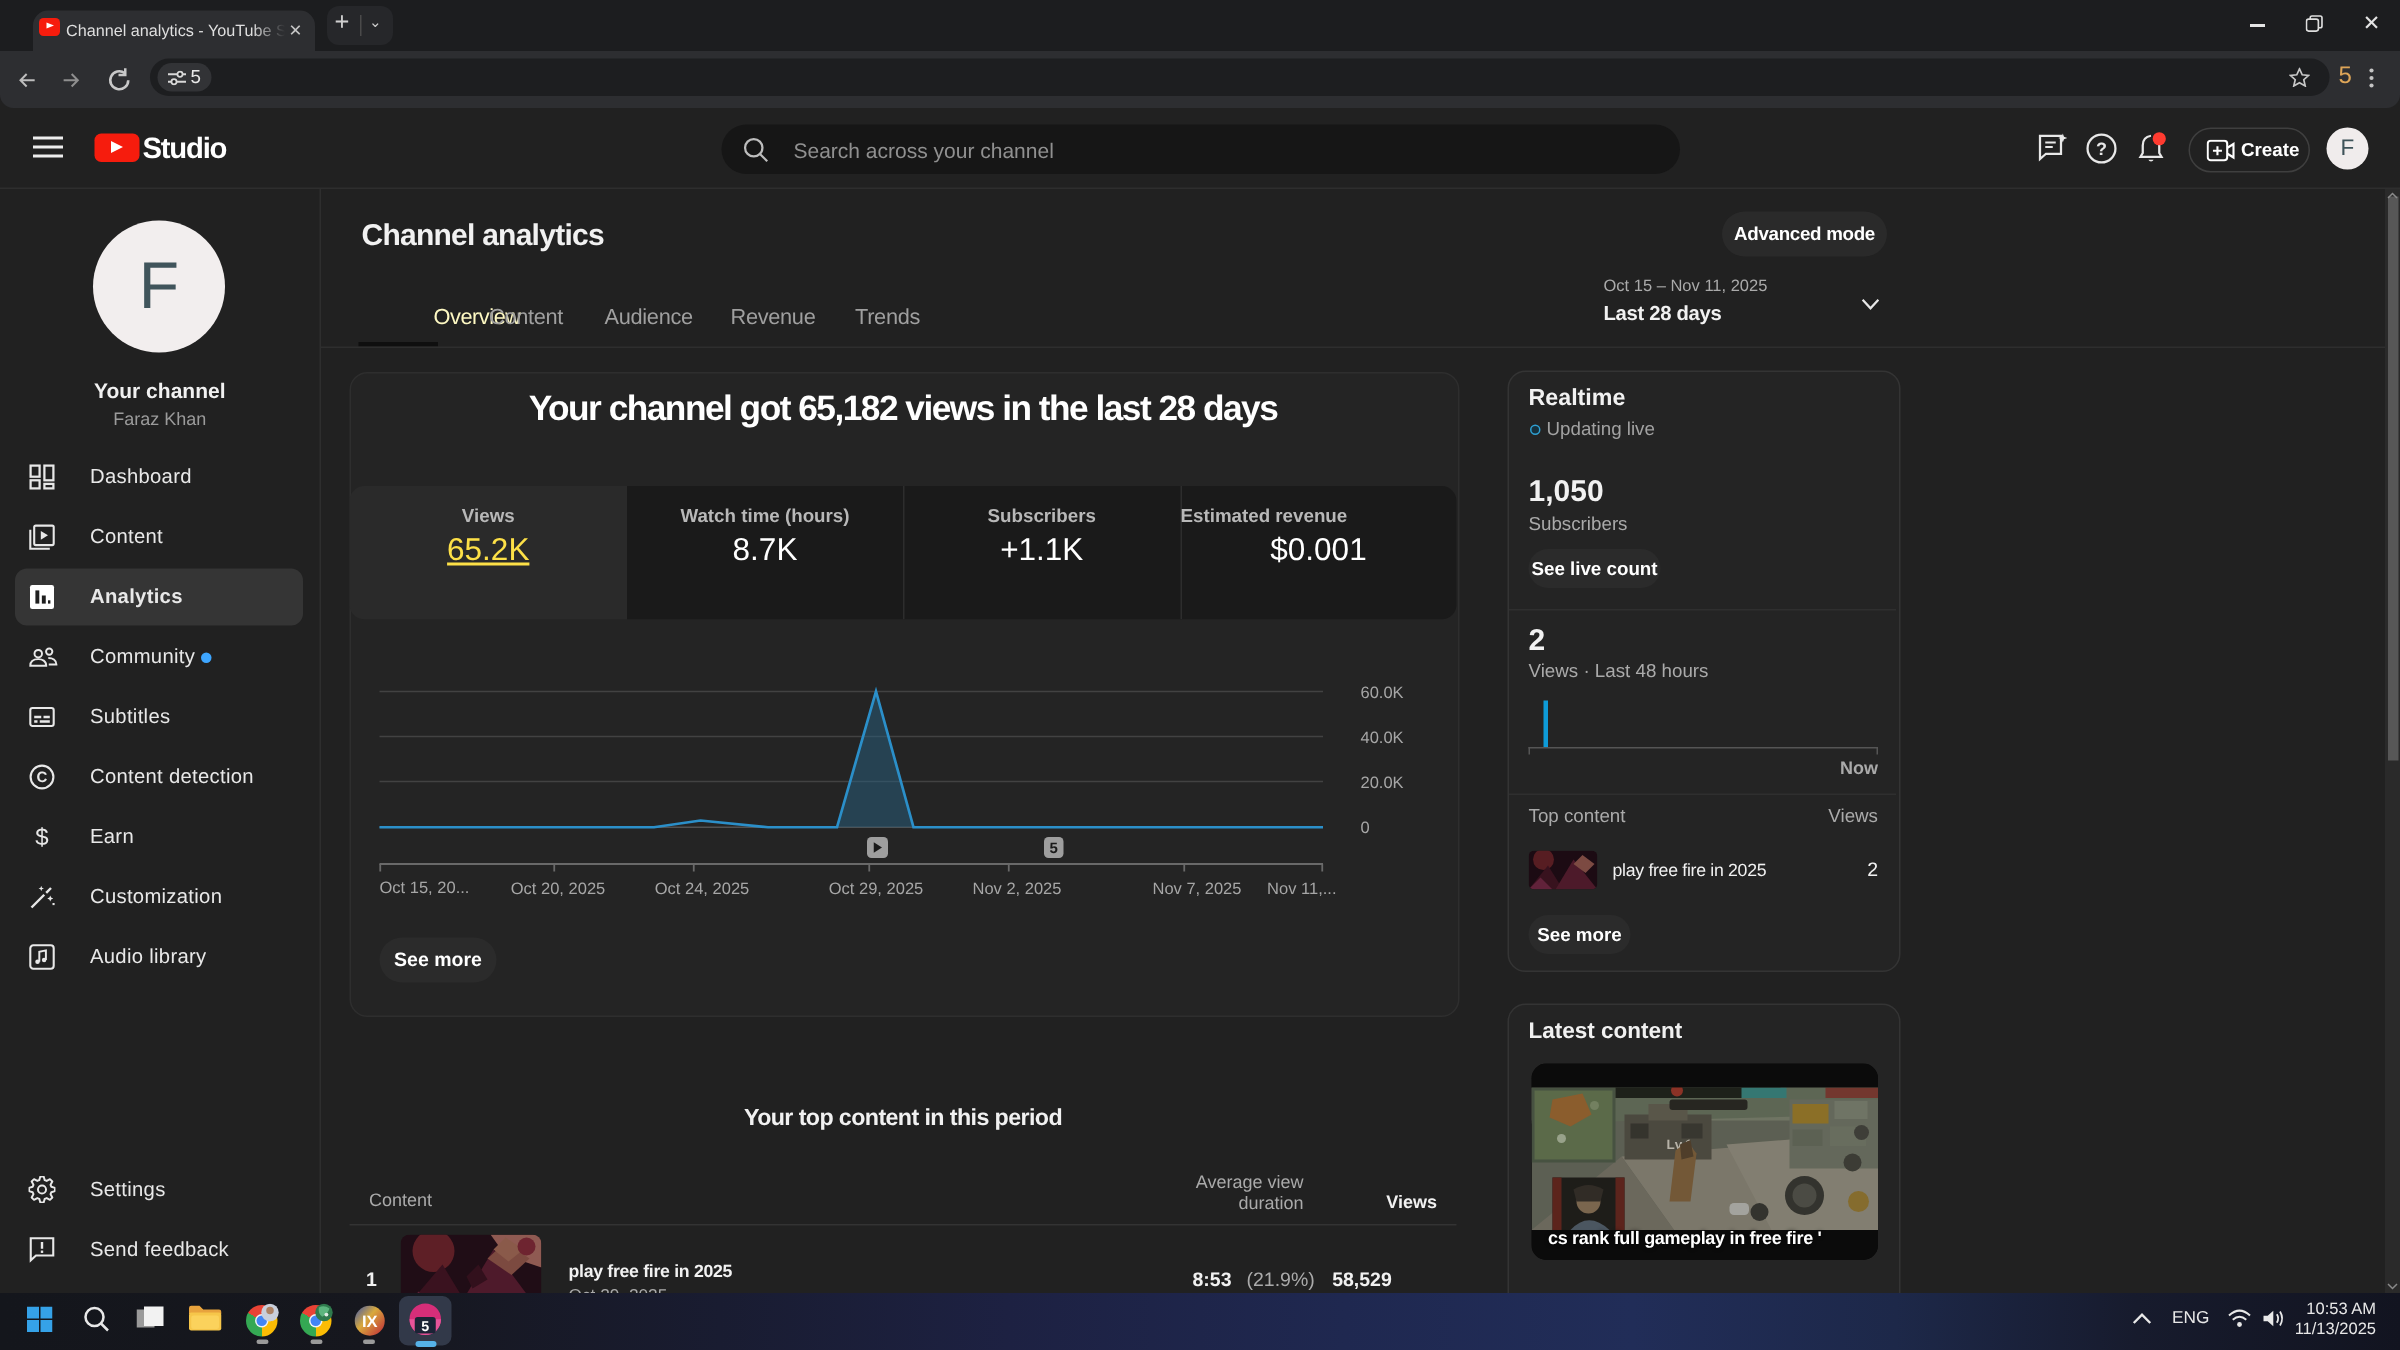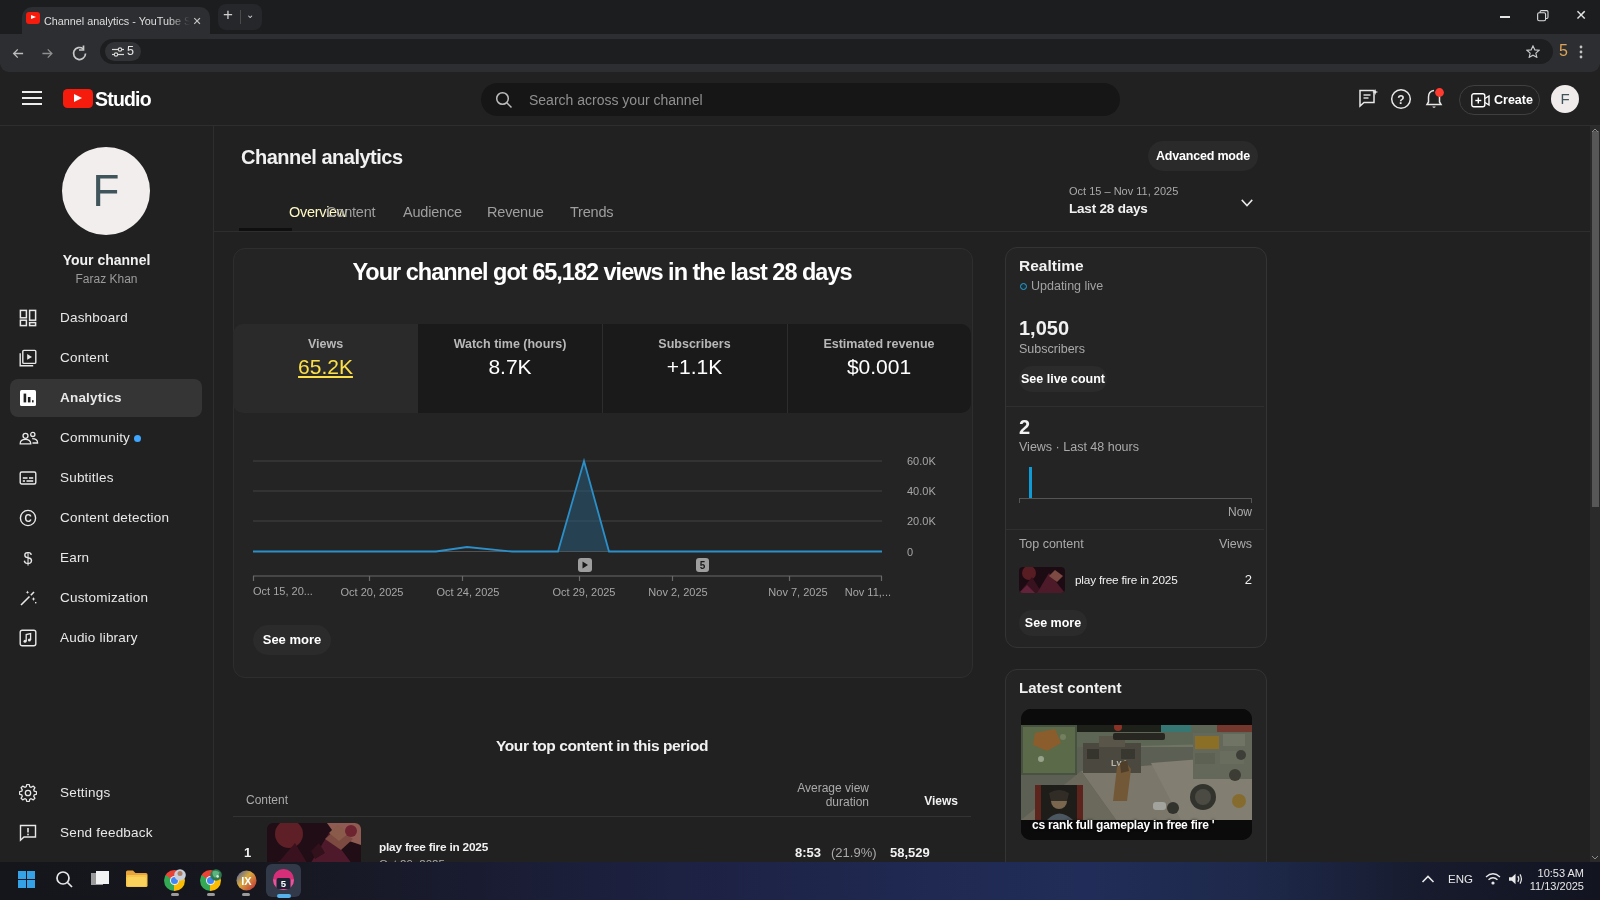--- a/index.html
+++ b/index.html
@@ -283,21 +283,21 @@
   <div class="card" style="left:233px;top:248px;width:738px;height:428px;border-color:#2e2e2e;"></div>
   <div class="abs" style="left:233px;top:259px;width:738px;text-align:center;font-size:23.5px;font-weight:700;color:#fff;letter-spacing:-1px;">Your channel got 65,182 views in the last 28 days</div>
   <div class="abs" style="left:233px;top:324px;width:738px;height:89px;border-radius:10px;overflow:hidden;">
     <div style="position:absolute;left:0;top:0;width:185px;height:89px;background:#2a2a2a;"></div>
     <div style="position:absolute;left:185px;top:0;width:184px;height:89px;background:#1a1a1a;"></div>
     <div style="position:absolute;left:369px;top:0;width:185px;height:89px;background:#1a1a1a;border-left:1px solid #2d2d2d;"></div>
     <div style="position:absolute;left:554px;top:0;width:184px;height:89px;background:#1a1a1a;border-left:1px solid #2d2d2d;"></div>
     <div style="position:absolute;left:0;top:13px;width:185px;text-align:center;font-size:12.5px;font-weight:700;color:#b8b8b8;">Views</div>
     <div style="position:absolute;left:185px;top:13px;width:184px;text-align:center;font-size:12.5px;font-weight:700;color:#b8b8b8;">Watch time (hours)</div>
     <div style="position:absolute;left:369px;top:13px;width:185px;text-align:center;font-size:12.5px;font-weight:700;color:#b8b8b8;">Subscribers</div>
-    <div style="position:absolute;left:554px;top:13px;width:184px;text-align:center;font-size:12.5px;font-weight:700;color:#b8b8b8;">Estimated revenue</div>
+    <div style="position:absolute;left:554px;top:13px;width:184px;text-align:left;font-size:12.5px;font-weight:700;color:#b8b8b8;">Estimated revenue</div>
     <div style="position:absolute;left:0;top:31px;width:185px;text-align:center;font-size:21px;color:#fde047;text-decoration:underline;">65.2K</div>
     <div style="position:absolute;left:185px;top:31px;width:184px;text-align:center;font-size:21px;color:#fff;">8.7K</div>
     <div style="position:absolute;left:369px;top:31px;width:185px;text-align:center;font-size:21px;color:#fff;">+1.1K</div>
     <div style="position:absolute;left:554px;top:31px;width:184px;text-align:center;font-size:21px;color:#fff;">$0.001</div>
   </div>
   <svg class="abs" style="left:233px;top:430px;" width="738" height="180" viewBox="0 0 738 180">
     <g stroke="#424242" stroke-width="1">
       <line x1="20" y1="31" x2="649" y2="31"></line>
       <line x1="20" y1="61" x2="649" y2="61"></line>
       <line x1="20" y1="91" x2="649" y2="91"></line>
@@ -344,21 +344,21 @@
   <div class="abs" style="left:1019px;top:317px;font-size:20px;font-weight:700;color:#f1f1f1;">1,050</div>
   <div class="abs" style="left:1019px;top:342px;font-size:12.5px;color:#aaa;">Subscribers</div>
   <div class="pillbtn" style="left:1019px;top:366px;width:88px;height:26px;line-height:26px;font-size:12.5px;">See live count</div>
   <div class="abs" style="left:1006px;top:406px;width:258px;height:1px;background:#2f2f2f;"></div>
   <div class="abs" style="left:1019px;top:416px;font-size:20px;font-weight:700;color:#f1f1f1;">2</div>
   <div class="abs" style="left:1019px;top:440px;font-size:12.5px;color:#aaa;">Views · Last 48 hours</div>
   <div class="abs" style="left:1029px;top:467px;width:3px;height:31px;background:#0e9bd8;"></div>
   <div class="abs" style="left:1019px;top:498px;width:233px;height:1px;background:#555;"></div>
   <div class="abs" style="left:1019px;top:498px;width:1px;height:5px;background:#555;"></div>
   <div class="abs" style="left:1251px;top:498px;width:1px;height:5px;background:#555;"></div>
-  <div class="abs" style="left:1152px;top:505px;width:100px;text-align:right;font-size:12px;color:#aaa;">Now</div>
+  <div class="abs" style="left:1152px;top:505px;width:100px;text-align:right;font-size:12px;color:#aaa;font-weight:bold;">Now</div>
   <div class="abs" style="left:1006px;top:529px;width:258px;height:1px;background:#2f2f2f;"></div>
   <div class="abs" style="left:1019px;top:537px;font-size:12.5px;color:#aaa;">Top content</div>
   <div class="abs" style="left:1152px;top:537px;width:100px;text-align:right;font-size:12.5px;color:#aaa;">Views</div>
   <div class="abs" style="left:1019px;top:567px;width:46px;height:26px;border-radius:4px;overflow:hidden;">
     <svg width="46" height="26">
         <rect width="46" height="26" fill="#1c0b13"></rect>
         <circle cx="10" cy="6" r="7" fill="#571d22"></circle>
         <path d="M0 26 L13 10 L23 26 Z" fill="#38121e"></path>
         <path d="M18 26 L30 6 L46 26 Z" fill="#4d1a2a"></path>
         <path d="M30 9 L36 3 L44 9 L38 15 Z" fill="#7c4a42"></path>
@@ -438,21 +438,21 @@
         <path d="M62 10 L70 2 L82 10 L72 18 Z" fill="#8a5a4a"></path>
         <path d="M0 53 L12 38 L26 53 Z" fill="#61223a"></path>
         <circle cx="84" cy="8" r="6" fill="#6e2430"></circle>
         <path d="M44 28 L52 20 L58 30 L48 36 Z" fill="#32101c"></path>
       </svg>
   </div>
   <div class="abs" style="left:379px;top:840px;font-size:11.8px;font-weight:700;color:#f1f1f1;letter-spacing:-0.2px;">play free fire in 2025</div>
   <div class="abs" style="left:379px;top:858px;font-size:11.5px;color:#aaa;">Oct 29, 2025</div>
   <div class="abs" style="left:721px;top:845px;width:100px;text-align:right;font-size:13px;font-weight:700;color:#f1f1f1;">8:53</div>
   <div class="abs" style="left:831px;top:845px;font-size:13px;color:#aaa;">(21.9%)</div>
-  <div class="abs" style="left:858px;top:845px;width:100px;text-align:left;font-size:13px;font-weight:700;color:#f1f1f1;padding-left:32px;">58,529</div>
+  <div class="abs" style="left:858px;top:845px;width:100px;text-align:center;font-size:13px;font-weight:700;color:#f1f1f1;">58,529</div>
 
   <div class="abs" style="left:1590px;top:126px;width:10px;height:736px;background:#2a2a2a;"></div>
   <div class="abs" style="left:1591.5px;top:131px;width:7px;height:376px;background:#575757;"></div>
   <svg class="abs" style="left:1590px;top:127px;" width="10" height="8">
       <path d="M2 5 L5 2 L8 5" stroke="#8a8a8a" fill="none"></path>
     </svg>
   <svg class="abs" style="left:1590px;top:853px;" width="10" height="8">
       <path d="M2 3 L5 6 L8 3" stroke="#8a8a8a" fill="none"></path>
     </svg>
 

